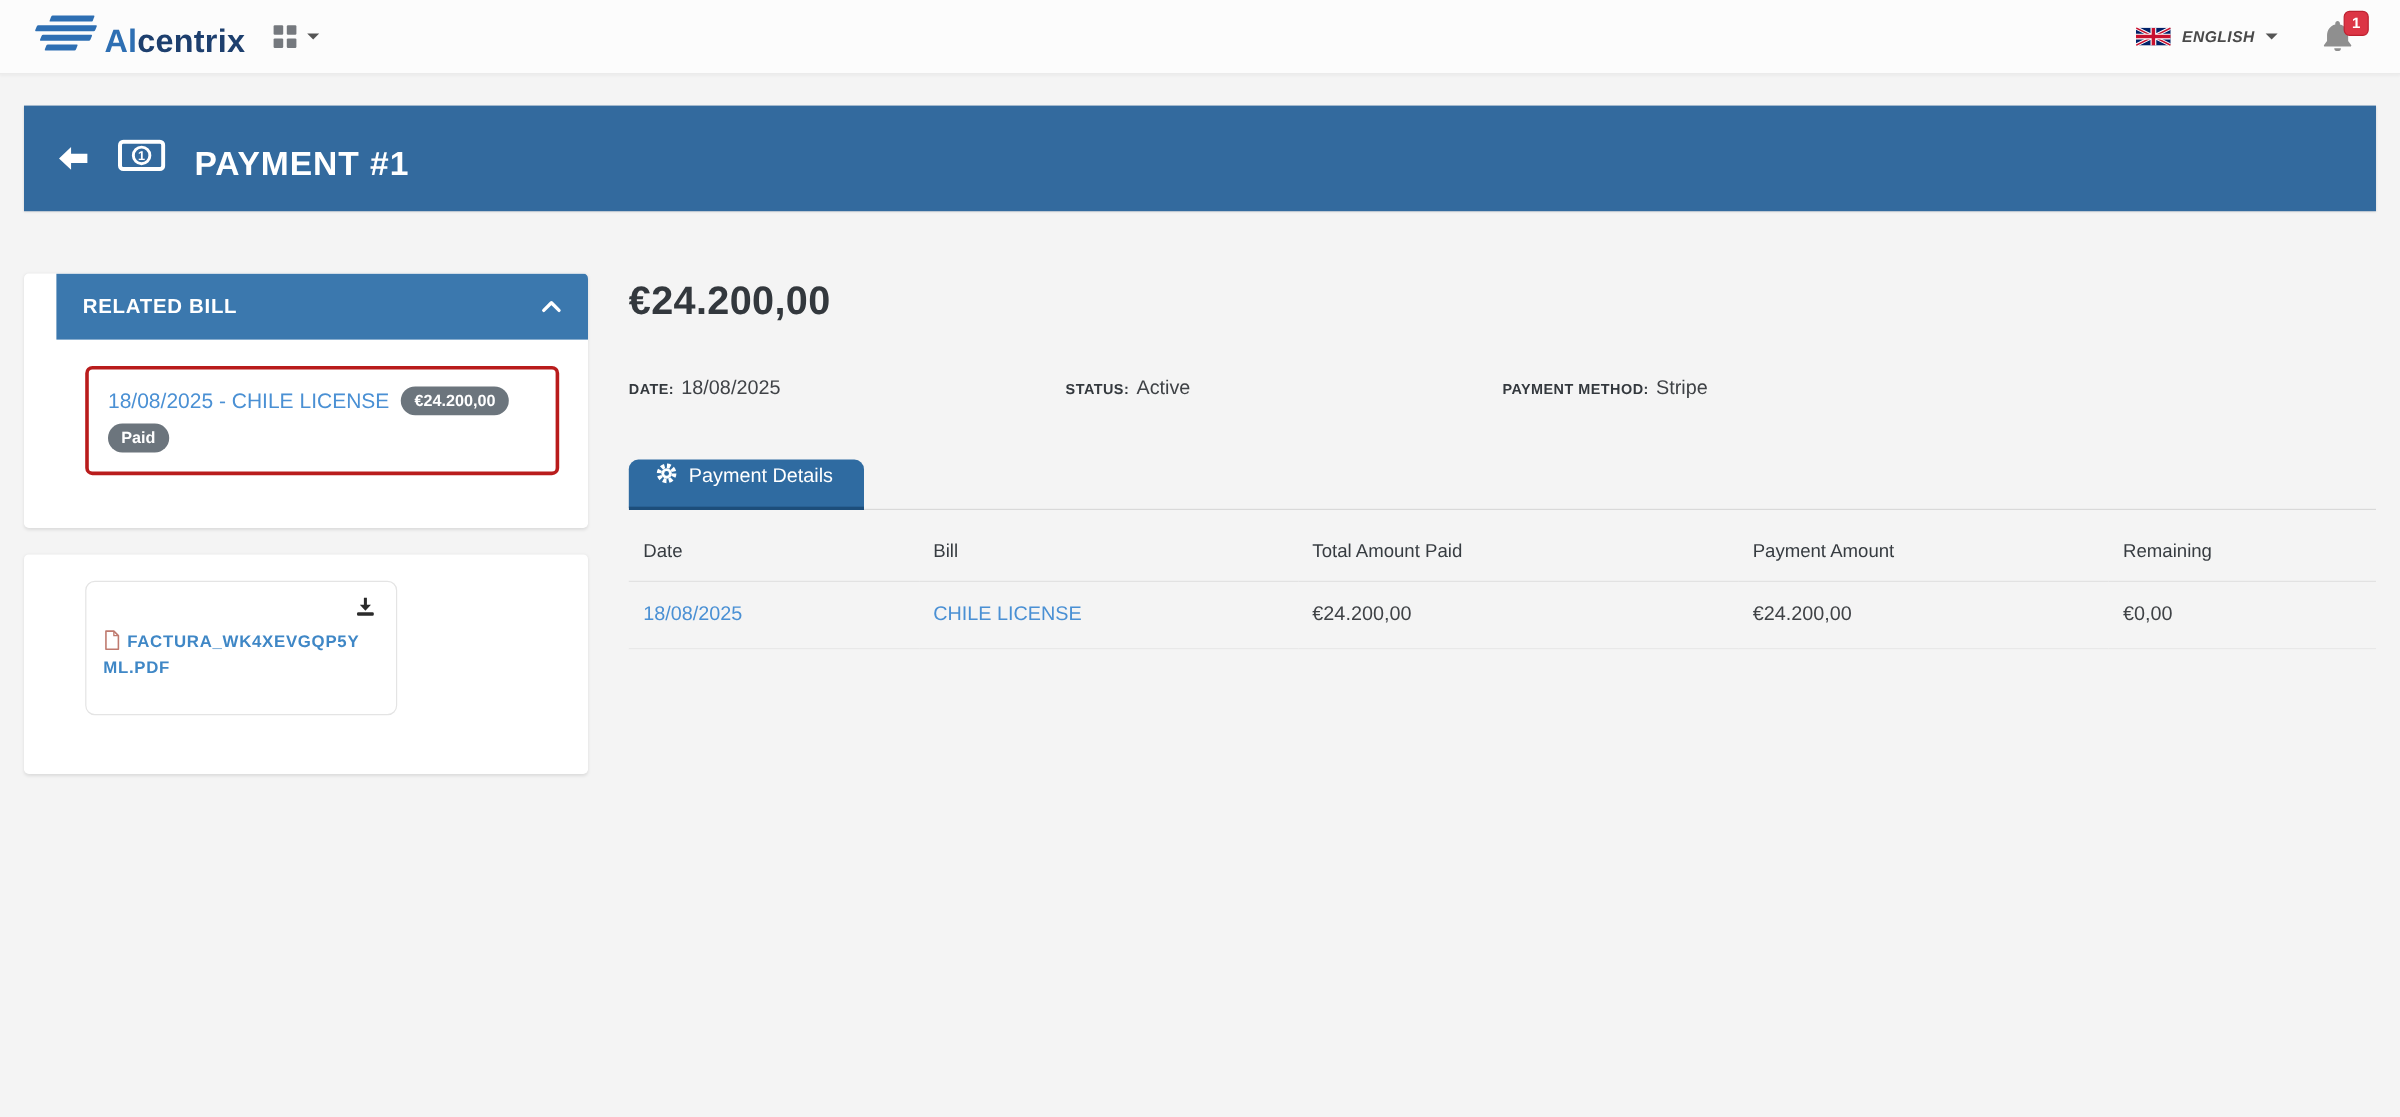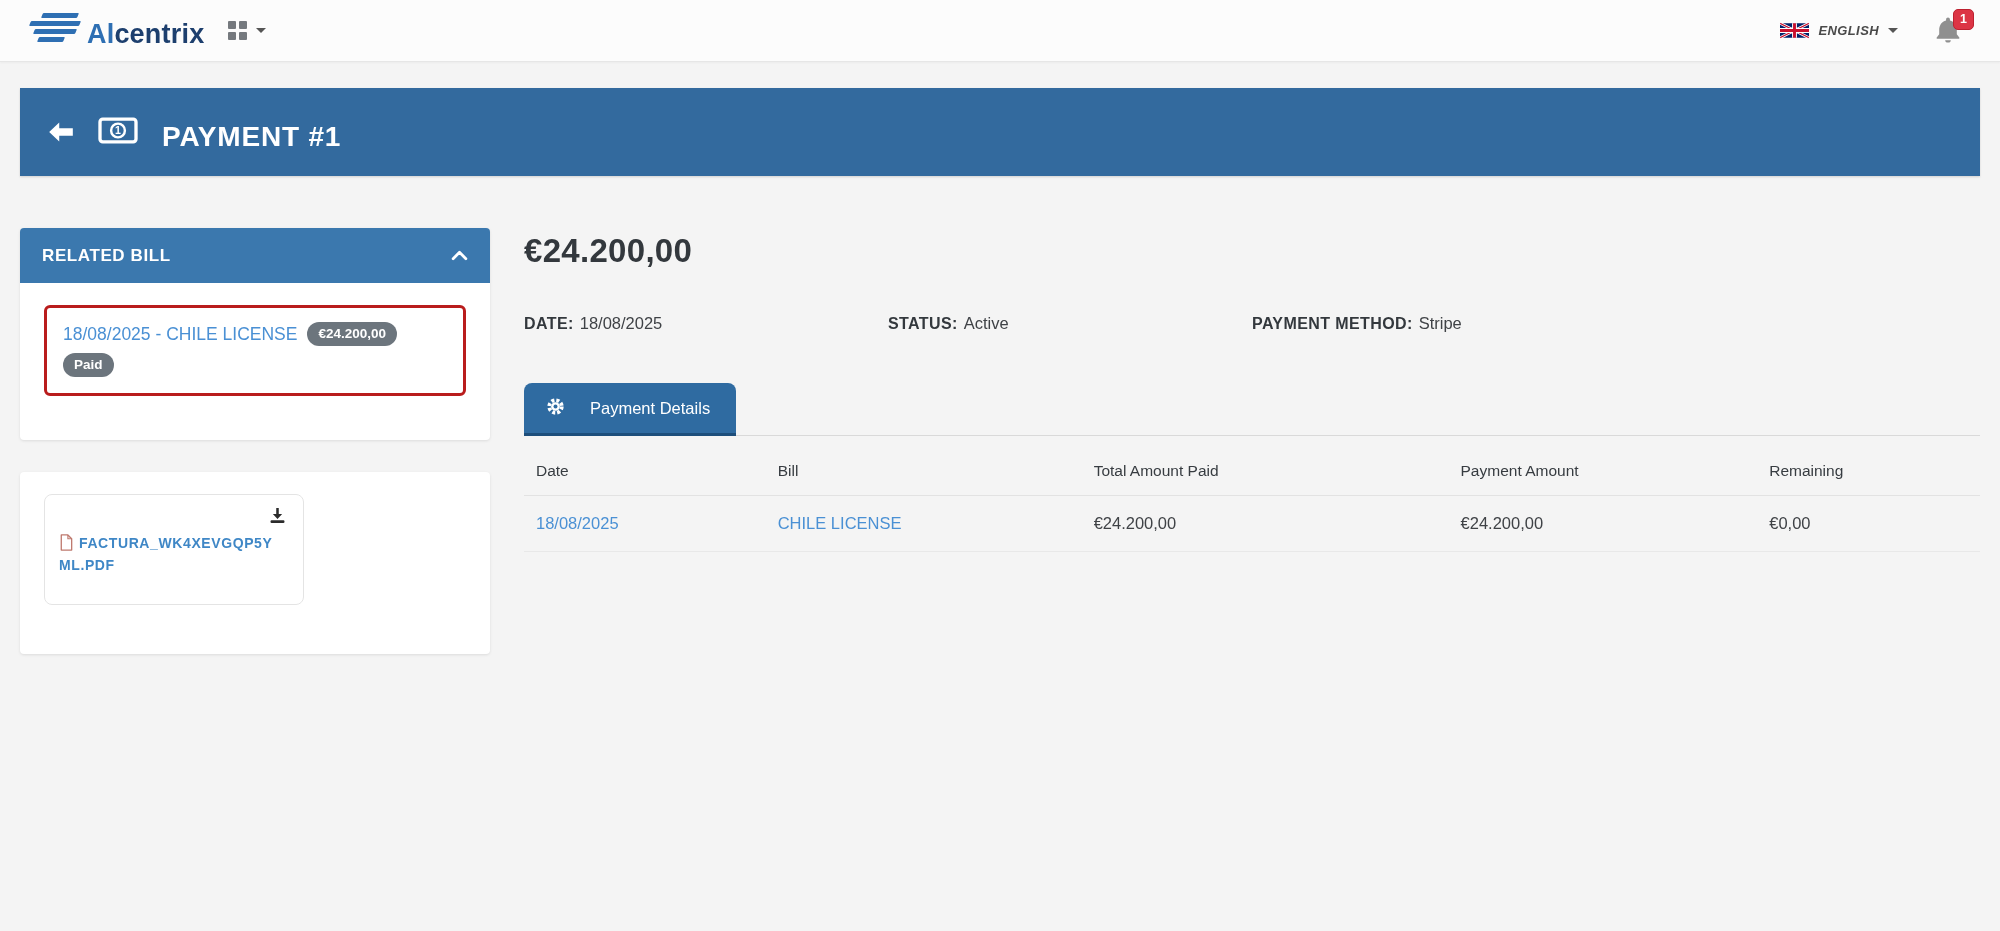--- a/index.html
+++ b/index.html
@@ -38,21 +38,21 @@
   .page { padding:0 20px; }
   .page-header { margin-top:26px; height:88px; background:#336a9e; display:flex; align-items:center;
     gap:24px; padding:0 28px; box-shadow:0 1px 2px rgba(0,0,0,.15); }
   .back-btn { cursor:pointer; display:flex; align-items:center; }
   .page-title { color:#fff; font-size:28px; font-weight:700; letter-spacing:.8px;margin-top:10px; }
 
   .content { display:flex; gap:34px; margin-top:52px; align-items:flex-start; }
 
   
   .left-col { width:470px; flex-shrink:0; }
-  .panel { background:#fff; border-radius:4px; overflow:hidden; box-shadow:0 1px 3px rgba(0,0,0,.10); margin-bottom:32px; }
+  .panel { background:#fff; border-radius:4px; overflow:hidden; box-shadow:0 1px 3px rgba(0,0,0,.10); margin-bottom:22px;padding-left:27px; }
   .panel-header { background:#3b78ae; color:#fff; height:55px; padding:0 22px; display:flex;
     align-items:center; justify-content:space-between; font-size:17px; font-weight:700; letter-spacing:.6px; cursor:pointer; }
   .panel-body { padding:22px 24px 44px; }
   .bill-card { border:3px solid #b91c1c; border-radius:6px; padding:14px 16px 16px; }
   .bill-line { display:flex; align-items:center; gap:10px; flex-wrap:wrap; }
   a.lnk { color:#4a90d4; text-decoration:none; cursor:pointer; }
   .bill-link { font-size:17.5px; }
   .badge { display:inline-block; background:#6c757d; color:#fff; border-radius:50px;
     padding:4px 11px; font-size:13.5px; font-weight:700; line-height:1.2; }
   .bill-line2 { margin-top:7px; }
@@ -62,24 +62,24 @@
   .dl-btn { cursor:pointer; padding:2px; }
   .file-name { margin-top:4px; font-size:14px; font-weight:700; letter-spacing:.6px; color:#3f87c6;
     word-break:break-all; line-height:1.3; width:218px; text-transform:uppercase; text-decoration:none; display:block; }
   .pdf-ic { display:inline-block; vertical-align:-3px; margin-right:6px; }
 
   
   .main-col { flex:1; min-width:0; }
   .amount { font-size:33px; font-weight:700; color:#33383d; letter-spacing:.3px; margin:4px 0 44px; }
   .meta-row { display:grid; grid-template-columns:repeat(4,1fr); margin-bottom:50px; }
   .meta-item { font-size:16.5px; }
-  .meta-label { font-weight:700; font-size:16px; color:#33383d; letter-spacing:.4px; margin-right:6px; }
+  .meta-label { font-weight:700; font-size:12px; color:#33383d; letter-spacing:.4px; margin-right:6px; }
   .tabbar { display:flex; border-bottom:1px solid #d9d9d9; }
-  .tab { background:#2f6ba1; color:#fff; border-radius:8px 8px 0 0; padding:14px 26px 13px 22px;
-    display:flex; align-items:center; gap:25px; font-size:16.5px; cursor:pointer;
+  .tab { background:#2f6ba1; color:#fff; border-radius:8px 8px 0 0; padding:2px 26px 13px 22px;
+    display:flex; align-items:center; gap:9px; font-size:16.5px; cursor:pointer;
     border-bottom:3px solid #1d4e7b; margin-bottom:-1px; }
   table { width:100%; border-collapse:collapse; margin-top:8px; }
   th { text-align:left; font-weight:400; font-size:15.5px; color:#373c41; padding:18px 12px 15px; border-bottom:1px solid #e2e2e2; }
   td { font-size:16.5px; padding:18px 12px; border-bottom:1px solid #e8e8e8; color:#3f4246; }
   td a.lnk { font-size:16.5px; }
 </style>
 </head>
 <body>
 
 <header class="navbar">

